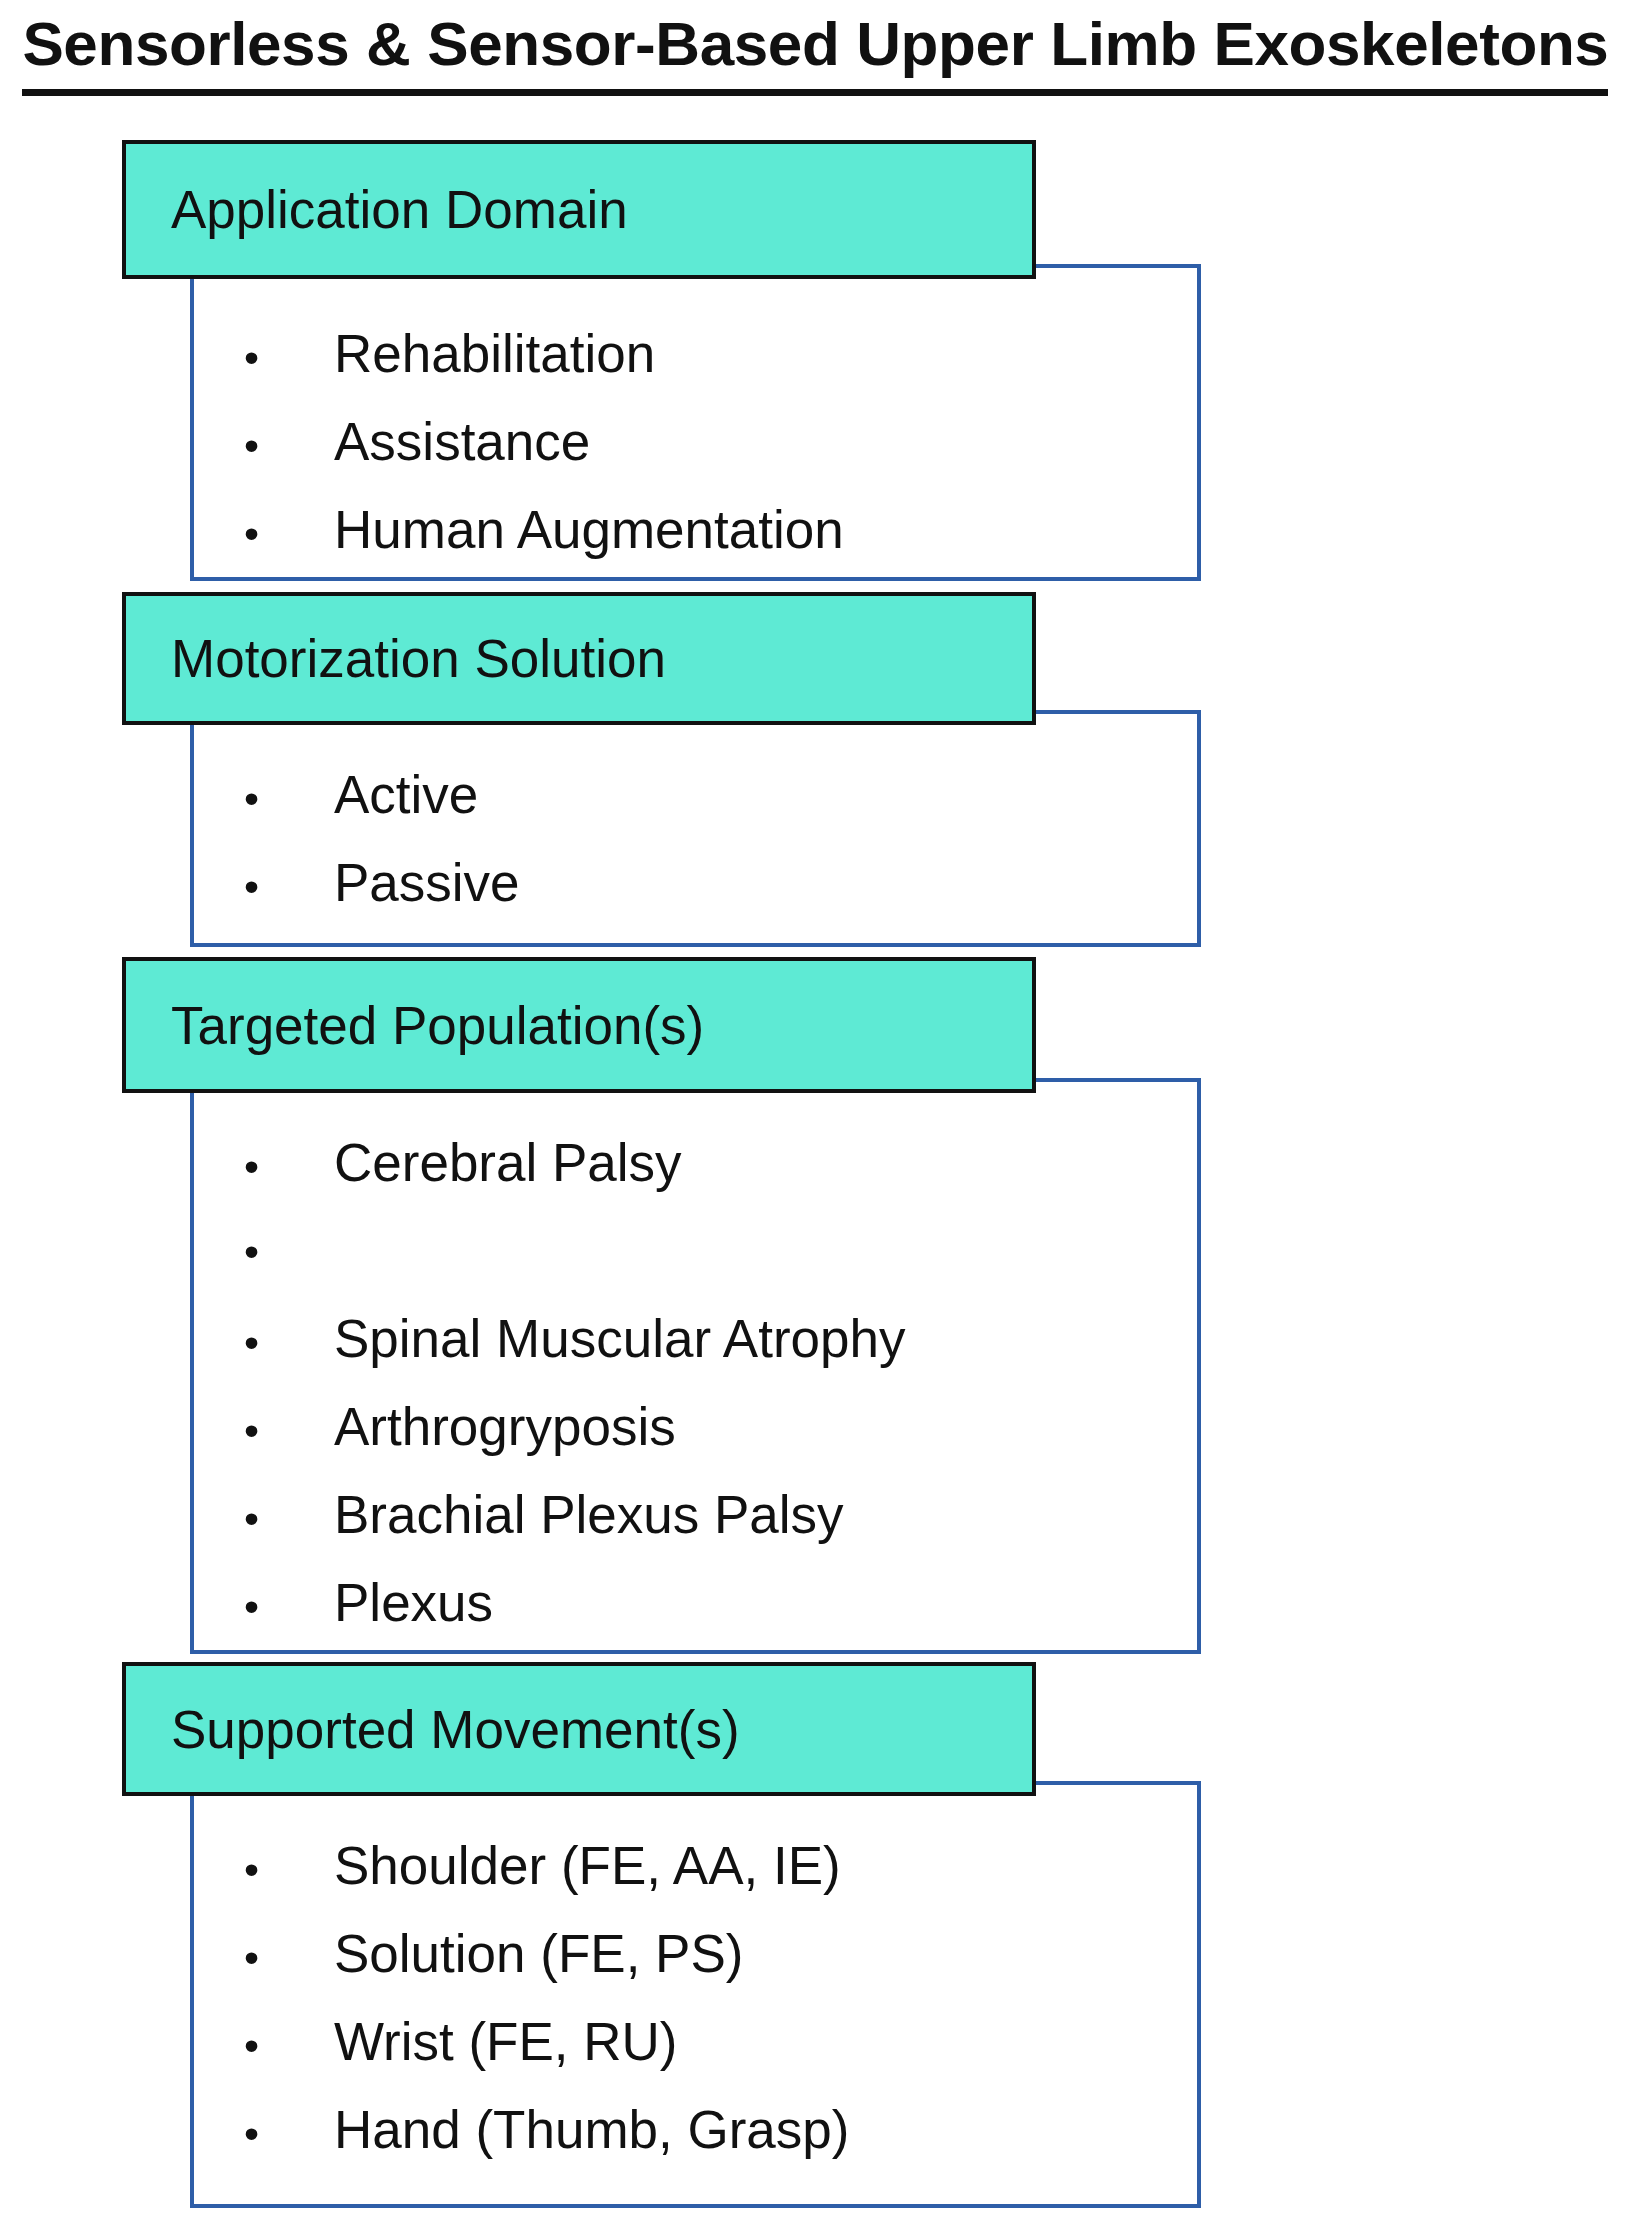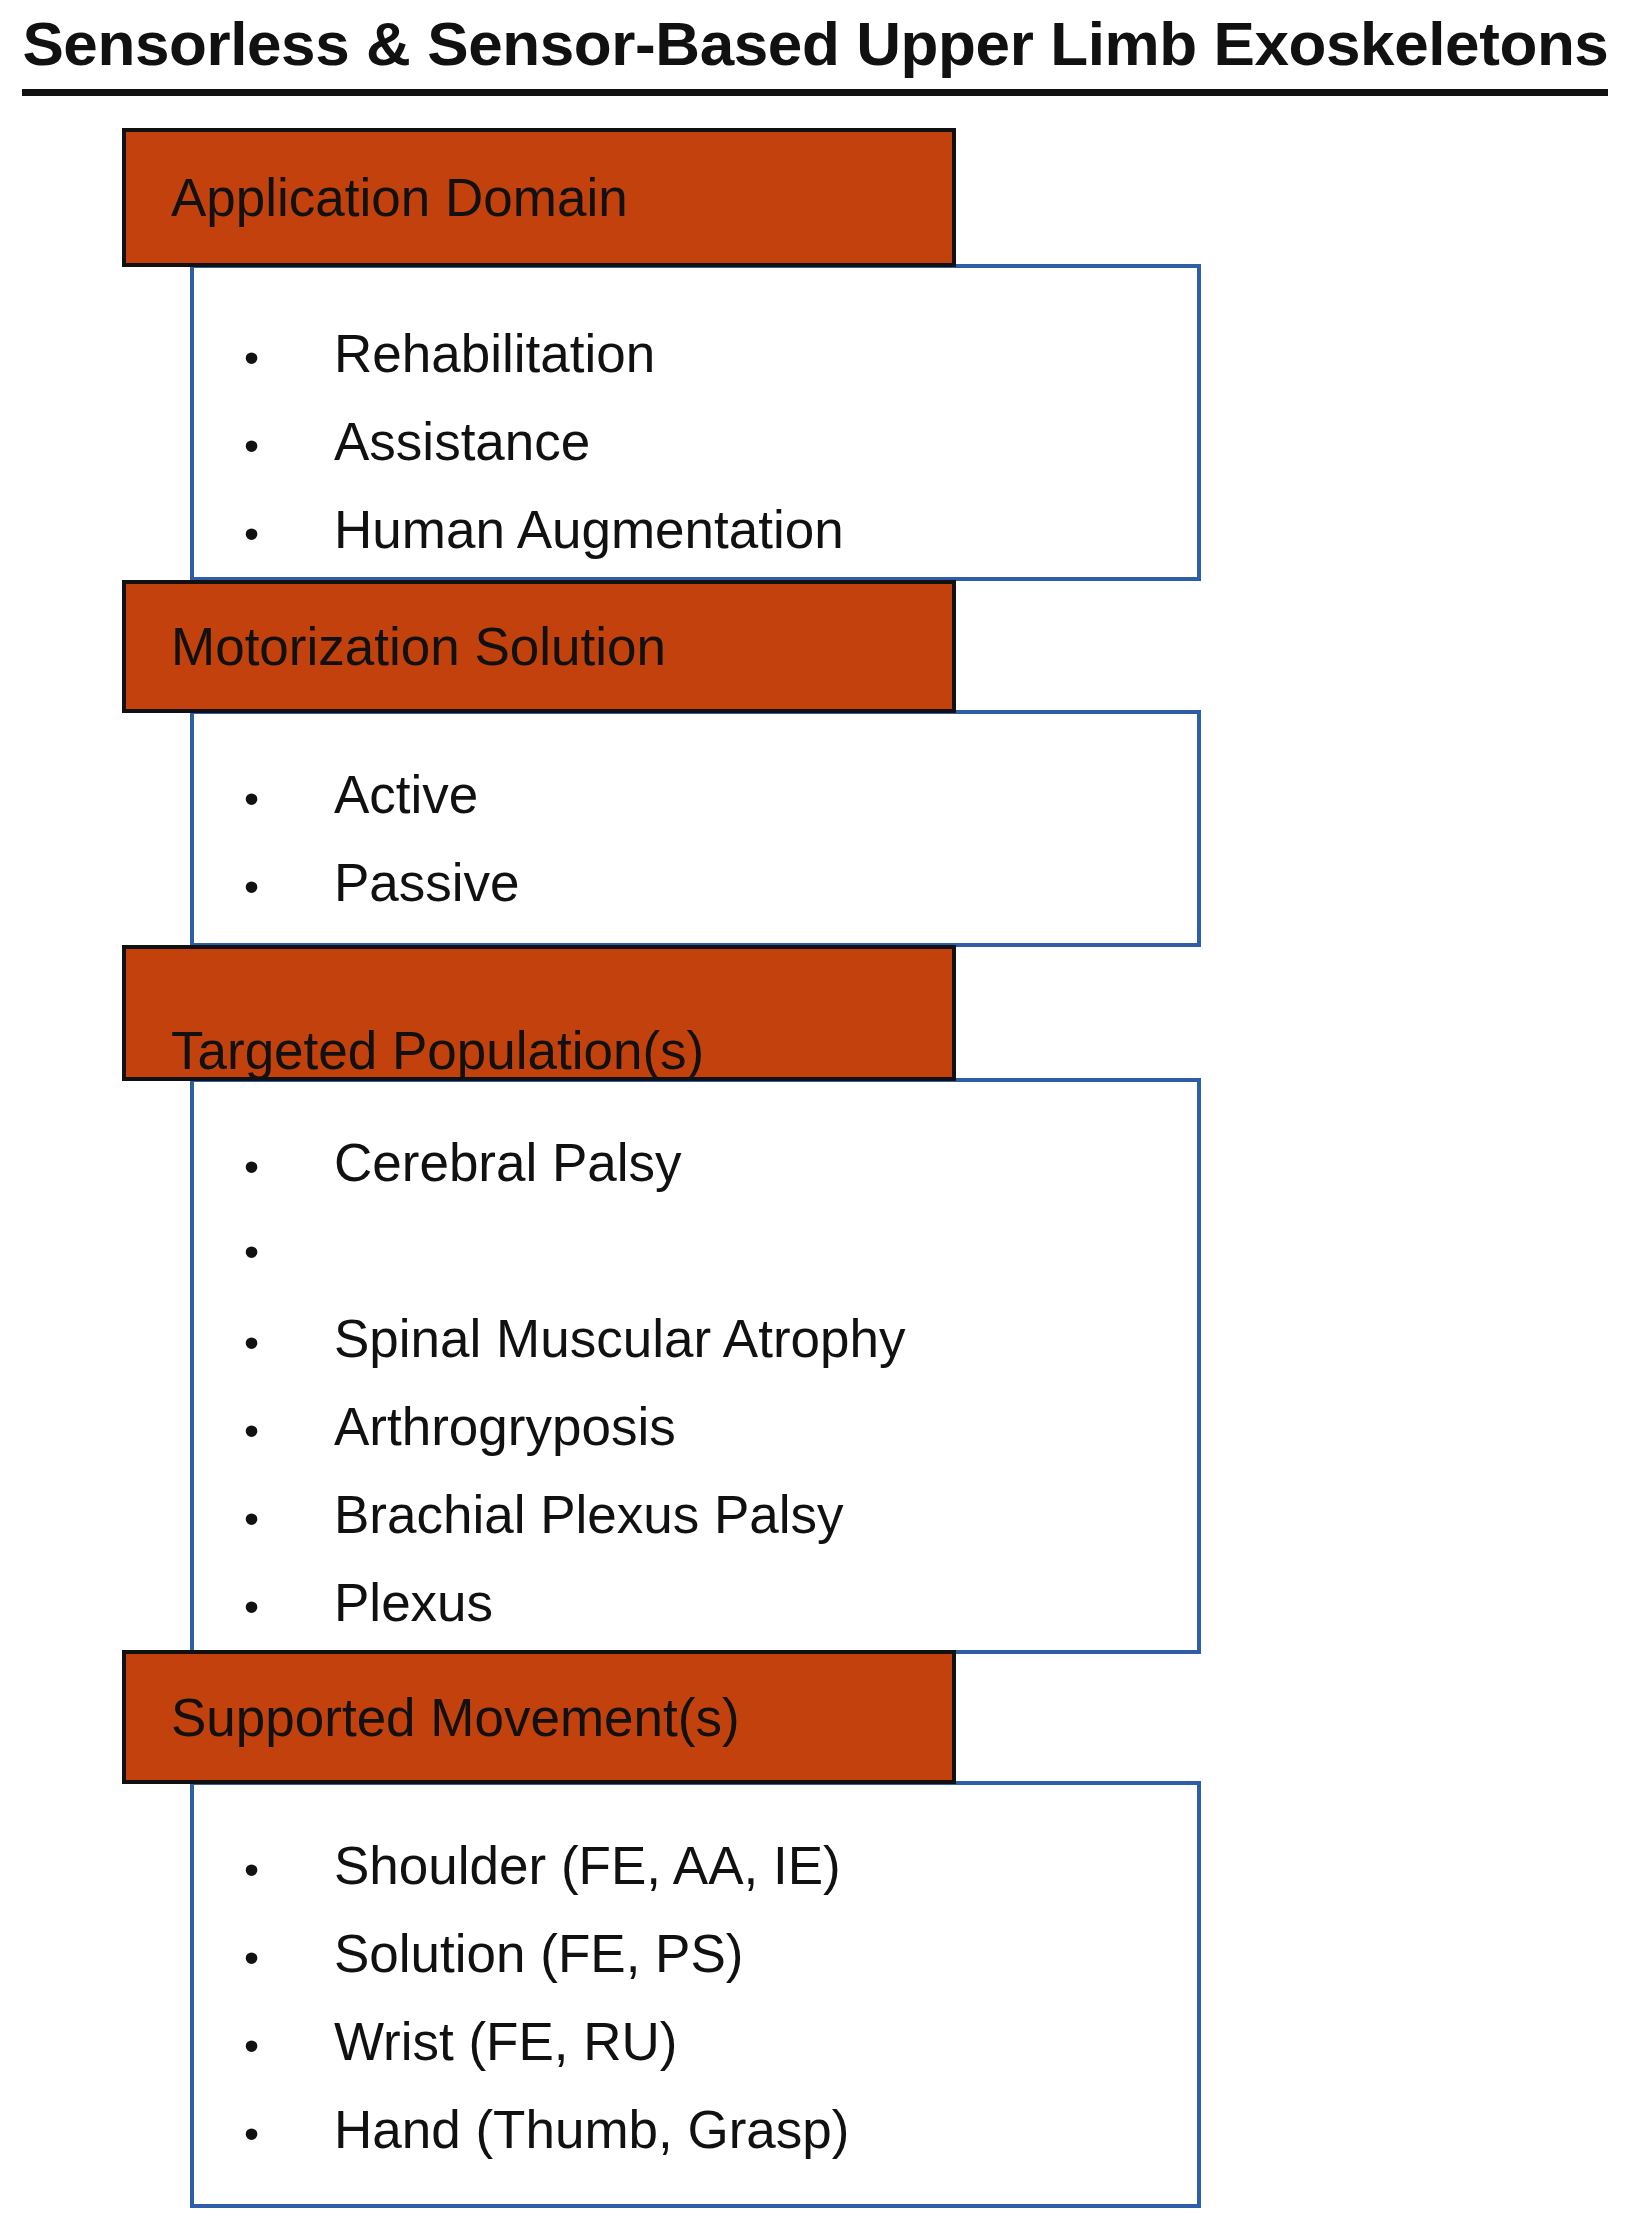--- a/index.html
+++ b/index.html
@@ -32,27 +32,28 @@
   #diagram-title .title-text {
     border-bottom: 7.2px solid #111111;
     padding-bottom: 13px;
     display: inline-block;
   }
 
   
   .header-box {
     position: absolute;
     left: 122px;
-    width: 834px;
+    width: 914px;
     box-sizing: border-box;
-    background: #c2410c;
+    background: #5eead4;
     border: 4.8px solid #111111;
     z-index: 3;
     display: flex;
     align-items: center;
+    margin-top: 12px;
   }
   .header-label {
     font-size: 53px;
     line-height: 1;
     color: #111111;
     padding-left: 45px;
     white-space: nowrap;
   }
 
   .content-box {
@@ -97,21 +98,21 @@
 
   
   #header-box-1 { top: 128px;  height: 139px; }
   #content-box-1{ top: 264px;  height: 317px; }
   #list-1       { top: 42px; }
 
   #header-box-2 { top: 580px;  height: 133px; }
   #content-box-2{ top: 710px;  height: 237px; }
   #list-2       { top: 37px; }
 
-  #header-box-3 { top: 945px; height: 136px; align-items: flex-end; }
+  #header-box-3 { top: 945px; height: 136px; }
   #content-box-3{ top: 1078px; height: 576px; }
   #list-3       { top: 37px; }
 
   #header-box-4 { top: 1650px; height: 134px; }
   #content-box-4{ top: 1781px; height: 427px; }
   #list-4       { top: 37px; }
 </style>
 </head>
 <body>
 

